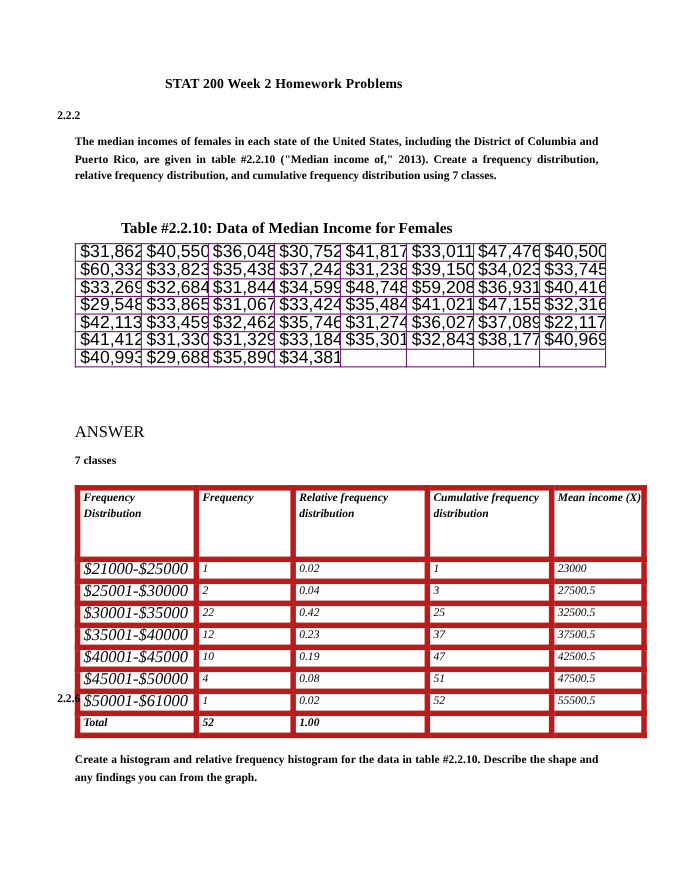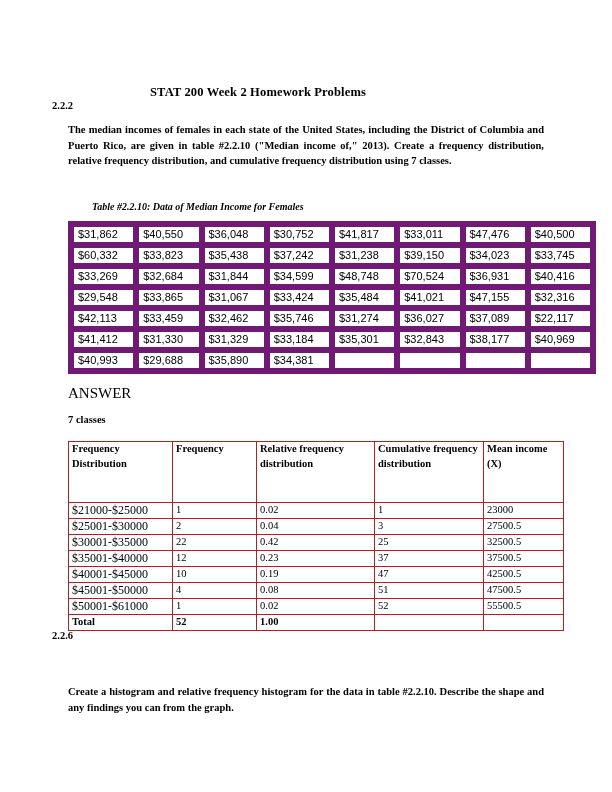--- a/index.html
+++ b/index.html
@@ -20,21 +20,20 @@
   
   .doc-title {
     position: absolute;
     left: 0;
     top: 69px;
     width: 516px;
     text-align: center;
     font-size: 12.5px;
     font-weight: bold;
     letter-spacing: 0.15px;
-    margin-top: 16px;
   }
 
   
   .sec-num {
     position: absolute;
     left: 52px;
     font-size: 10.5px;
     font-weight: bold;
   }
   .para {
@@ -64,82 +63,82 @@
     font-size: 10.5px;
     font-weight: bold;
   }
 
   #sec-226-num { top: 630px; }
   #sec-226-para { top: 652px; margin-top: 32px; }
 
   
   .table-caption {
     position: absolute;
-    left: 92px;
+    left: 110px;
     top: 201px;
-    font-size: 10px;
-    font-weight: bold;
-    font-style: italic;
+    font-size: 14px;
+    font-weight: bold;
   }
 
   
   .data-table {
     position: absolute;
     left: 68px;
     top: 221px;
     border-collapse: collapse;
     table-layout: fixed;
     width: 442px;
   }
   .data-table td {
-    border: 6px solid #701a75;
+    border: 1px solid #701a75;
     width: 55.25px;
     height: 15px;
     padding: 0 0 0 4px;
-    font-size: 11px;
+    font-size: 16px;
     font-family: "Liberation Sans", "DejaVu Sans", sans-serif;
     line-height: 15px;
     white-space: nowrap;
     overflow: hidden;
   }
 
   
   .answer-table {
     position: absolute;
     left: 68px;
     top: 441px;
     border-collapse: collapse;
     table-layout: fixed;
     width: 475px;
   }
   .answer-table th,
   .answer-table td {
-    border: 1px solid #b91c1c;
+    border: 5px solid #b91c1c;
     vertical-align: top;
     padding: 0 0 0 3px;
     font-size: 10.5px;
     line-height: 14.5px;
     overflow: hidden;
+    font-style: italic;
   }
   .answer-table th {
     font-weight: bold;
     text-align: left;
     height: 60px;
   }
   .answer-table td {
     height: 15px;
   }
   .answer-table .c1 { width: 100px; }
   .answer-table .c2 { width: 80px; }
   .answer-table .c3 { width: 114px; }
   .answer-table .c4 { width: 105px; }
   .answer-table .c5 { width: 76px; }
 
   .answer-table td.range {
-    font-size: 12px;
+    font-size: 15px;
   }
   .answer-table tr.total-row td {
     font-weight: bold;
   }
 </style>
 </head>
 <body>
 
 <div class="page">
 
@@ -172,21 +171,21 @@
           <td>$39,150</td>
           <td>$34,023</td>
           <td>$33,745</td>
         </tr>
         <tr>
           <td>$33,269</td>
           <td>$32,684</td>
           <td>$31,844</td>
           <td>$34,599</td>
           <td>$48,748</td>
-          <td>$70,524</td>
+          <td>$59,208</td>
           <td>$36,931</td>
           <td>$40,416</td>
         </tr>
         <tr>
           <td>$29,548</td>
           <td>$33,865</td>
           <td>$31,067</td>
           <td>$33,424</td>
           <td>$35,484</td>
           <td>$41,021</td>

